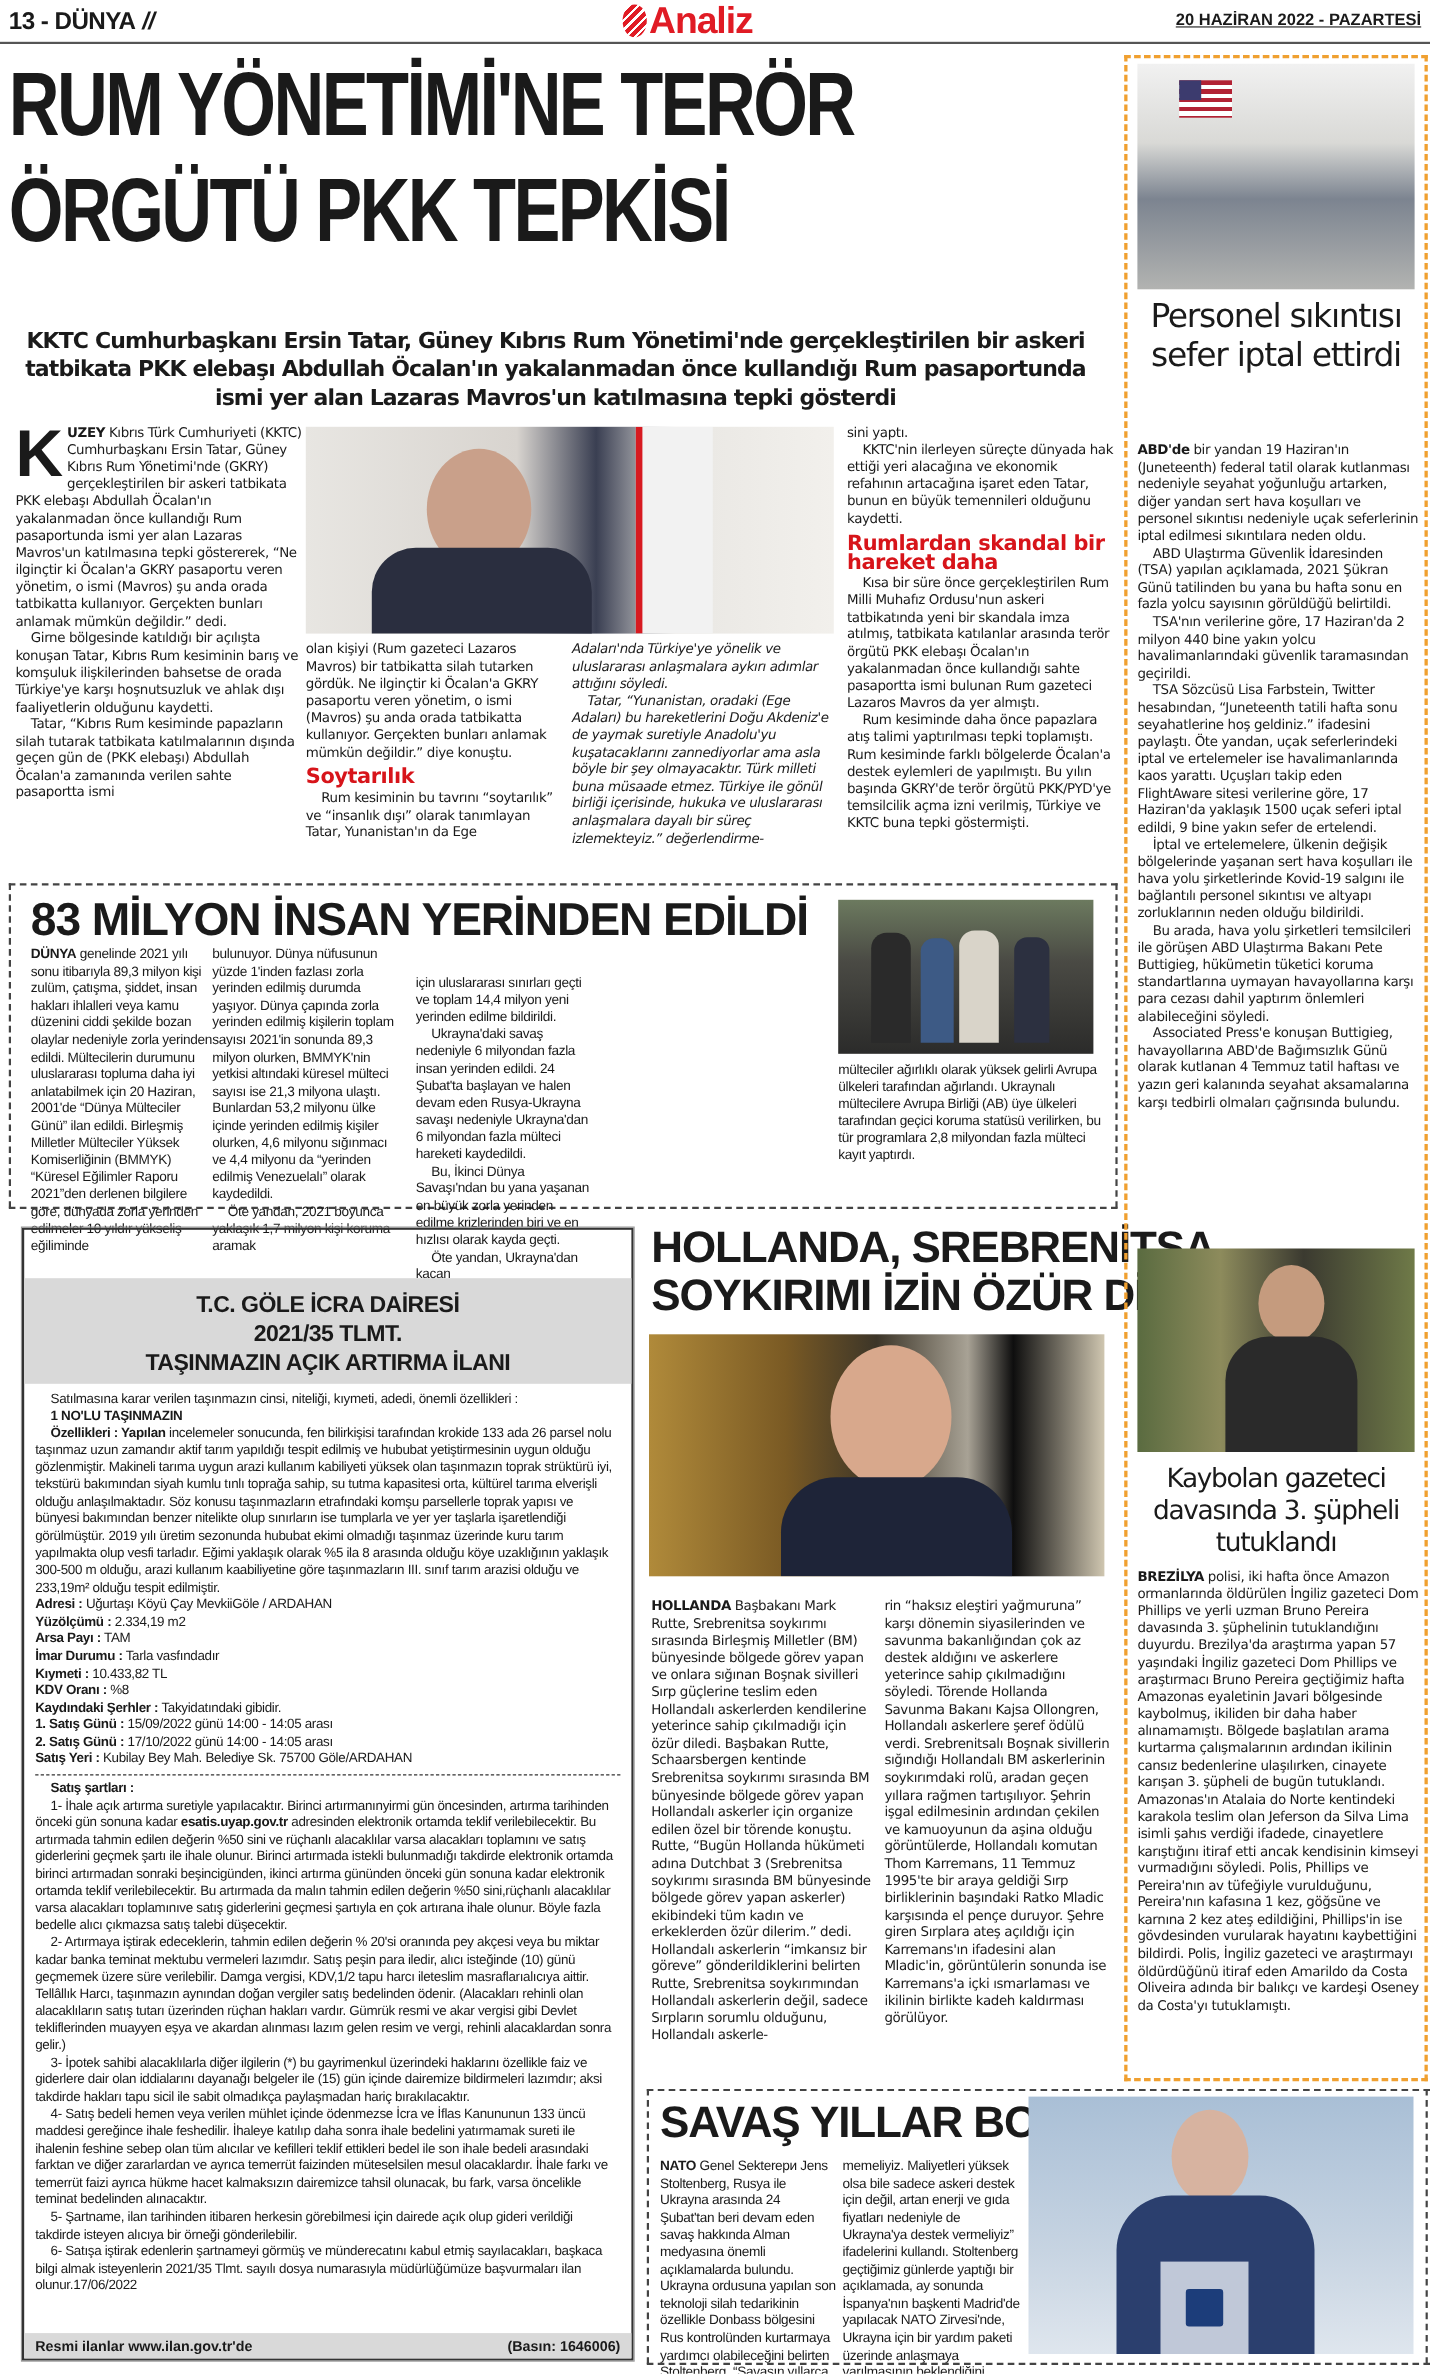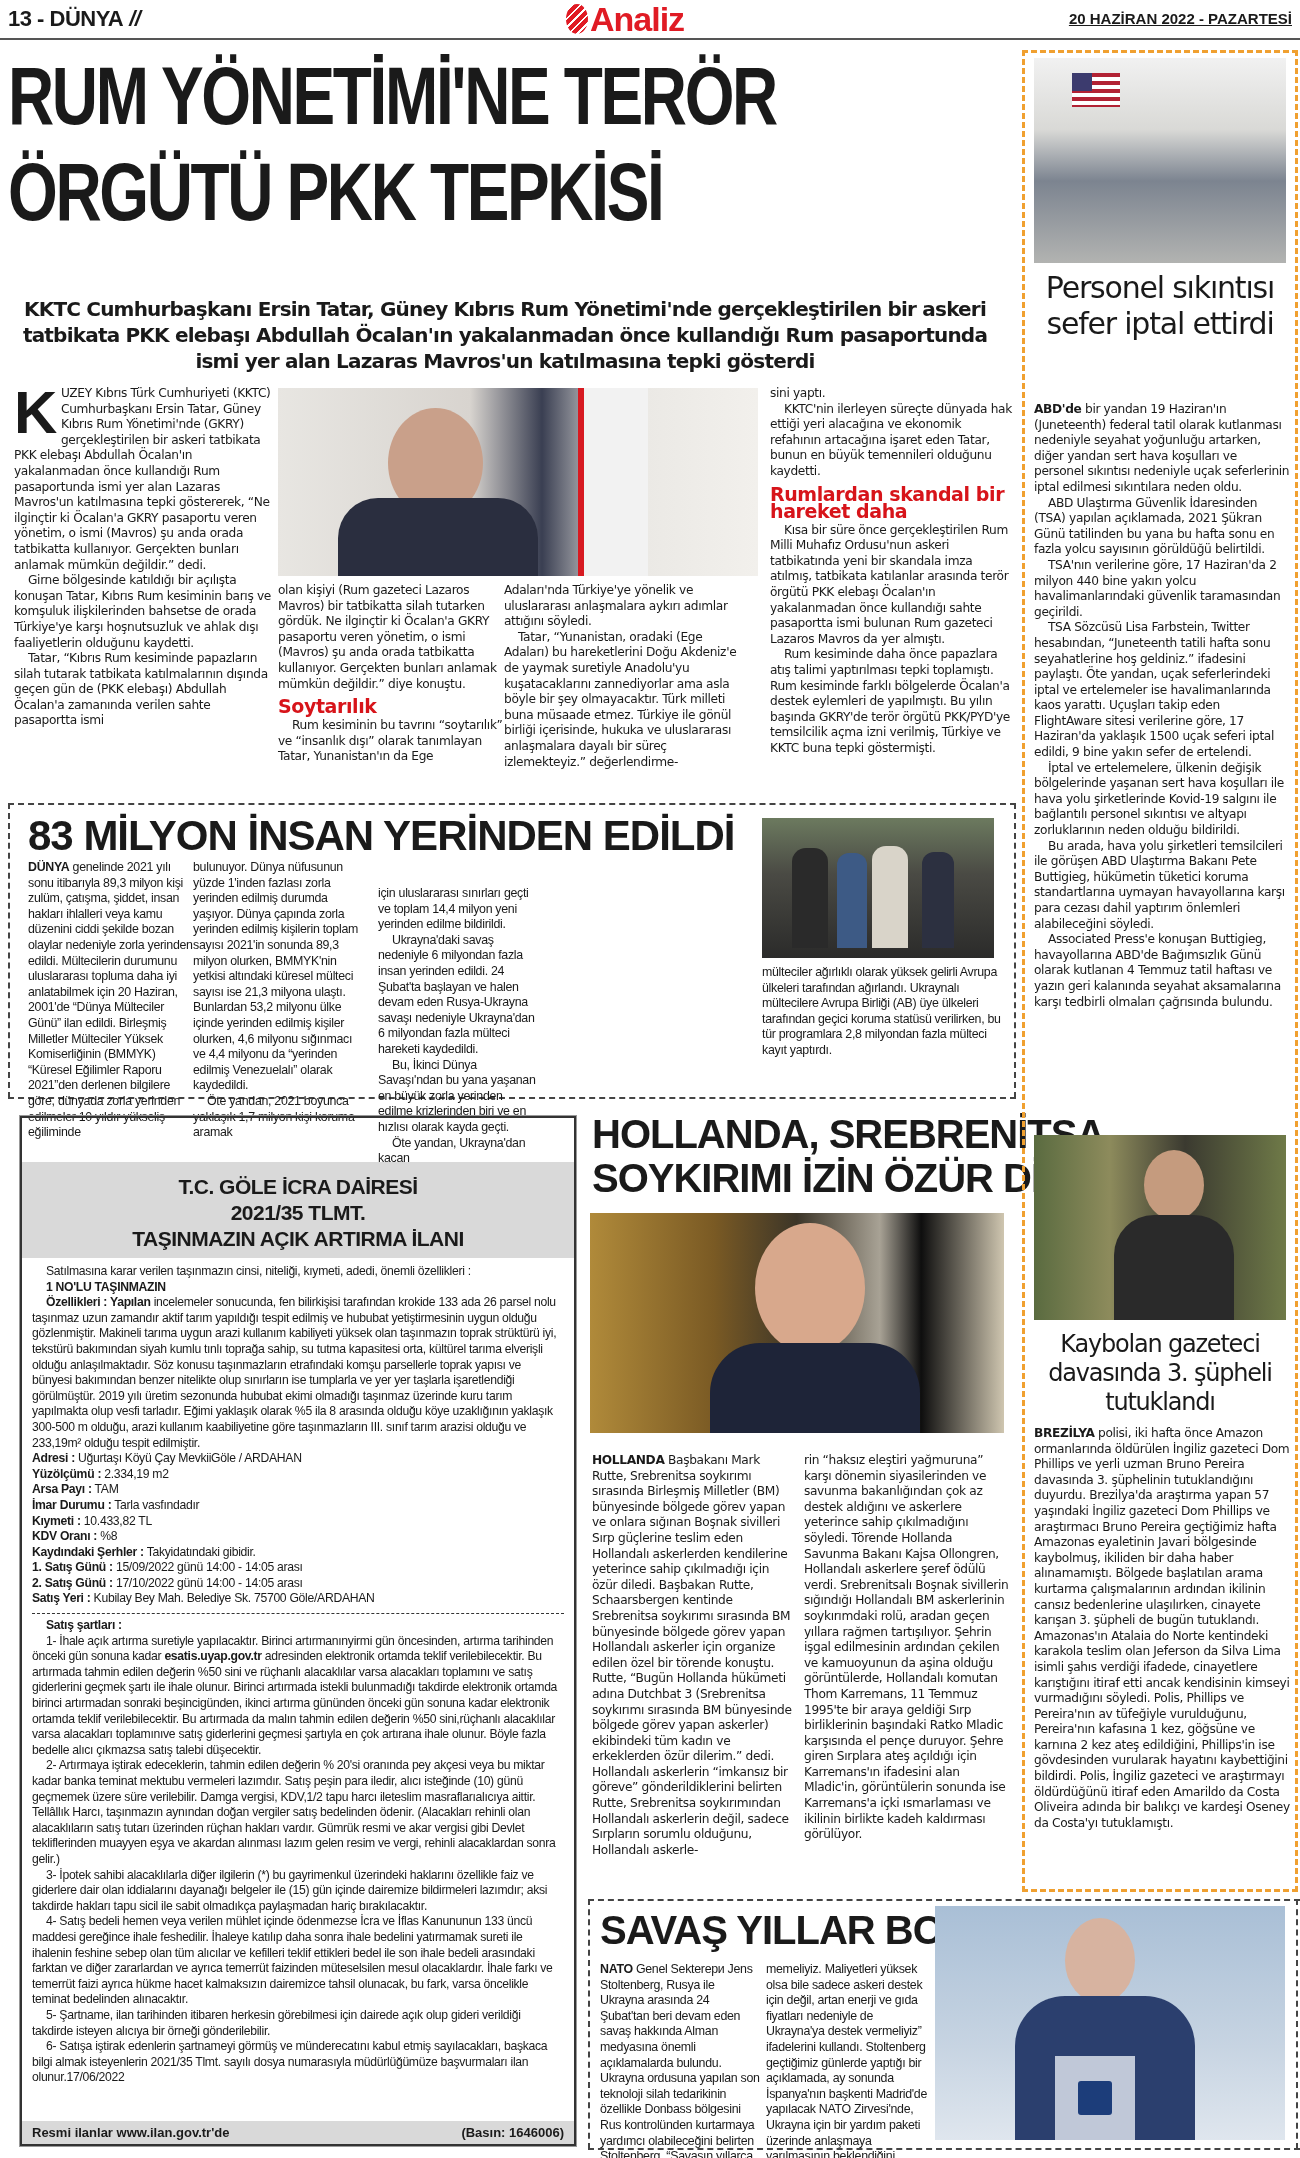--- a/index.html
+++ b/index.html
@@ -10,21 +10,21 @@
   .page-label .slash { font-style: italic; font-weight: 900; margin-left: 6px; }
   .logo { left: 566px; top: 2px; display: flex; align-items: center; }
   .logo .swirl { width: 22px; height: 30px; border-radius: 50%; background: repeating-linear-gradient(135deg,#e01b24 0 4px,#fff 4px 6px); margin-right: 2px; }
   .logo .name { font: 900 34px "Liberation Sans", sans-serif; color: #e01b24; letter-spacing: -1px; line-height: 34px; }
   .date { right: 8px; top: 10px; font: bold 15px "Liberation Sans", sans-serif; text-decoration: underline; }
   .headline-main { left: 8px; top: 48px; width: 1000px; font: 900 82px/96px "Liberation Sans", sans-serif; letter-spacing: -3px; transform: scaleX(0.78); transform-origin: left top; white-space: nowrap; }
   .subhead { left: 0; top: 296px; width: 1010px; text-align: center; font: bold 20px/26px "DejaVu Sans", sans-serif; letter-spacing: -0.8px; }
   .col { font-size: 12.2px; line-height: 15.6px; text-align: left; letter-spacing: -0.35px; }
   .col p { text-indent: 14px; }
   .col p.first { text-indent: 0; }
-  .col b.lead { font-weight: normal; margin-top: 31px; }
+  .col b.lead { font-weight: bold; margin-top: 31px; }
   .dropcap { float: left; font: 900 60px/50px "Liberation Sans", sans-serif; margin: 2px 4px 0 0; }
   .section-red { color: #d7141a; font-weight: bold; font-size: 19px; line-height: 17px; margin: 6px 0 3px; letter-spacing: -0.4px; }
   .photo { background: #888; overflow: hidden; }
   .dash-h { border-top: 2px dashed #444; }
   .dash-v { border-left: 2px dashed #444; }
   .orange-box { border: 3px dashed #f0a030; }
   .side-title { text-align: center; font: 30px/36px "DejaVu Sans", sans-serif; letter-spacing: -1.2px; }
   .h-83 { font: 900 42px "Liberation Sans", sans-serif; letter-spacing: -1px; }
   .condcol { font-family: "Liberation Sans", sans-serif; font-size: 12.4px; line-height: 15.6px; letter-spacing: -0.3px; }
   .condcol p { text-indent: 14px; }
@@ -63,21 +63,21 @@
 <div class="abs photo" style="left:278px;top:388px;width:480px;height:188px;background:linear-gradient(90deg,#e8e6e2 0,#d8d4cf 40%,#3a3f52 55%,#e9e7e3 70%,#f2f0ec 100%);">
   <div style="position:absolute;left:110px;top:20px;width:95px;height:110px;border-radius:50%;background:#c9a08a;"></div>
   <div style="position:absolute;left:60px;top:110px;width:200px;height:80px;border-radius:40px 40px 0 0;background:#2a2e3f;"></div>
   <div style="position:absolute;left:300px;top:0;width:70px;height:188px;background:#f2f2f2;border-left:6px solid #d71a21;"></div>
 </div>
 <div class="abs col" style="left:278px;top:583px;width:226px;">
   <p class="first">olan kişiyi (Rum gazeteci Lazaros Mavros) bir tatbikatta silah tutarken gördük. Ne ilginçtir ki Öcalan'a GKRY pasaportu veren yönetim, o ismi (Mavros) şu anda orada tatbikatta kullanıyor. Gerçekten bunları anlamak mümkün değildir.” diye konuştu.</p>
   <div class="section-red">Soytarılık</div>
   <p>Rum kesiminin bu tavrını “soytarılık” ve “insanlık dışı” olarak tanımlayan Tatar, Yunanistan'ın da Ege</p>
 </div>
-<div class="abs col" style="left:504px;top:583px;width:240px;">
+<div class="abs col" style="left:520px;top:583px;width:240px;font-style:italic;">
   <p class="first">Adaları'nda Türkiye'ye yönelik ve uluslararası anlaşmalara aykırı adımlar attığını söyledi.</p>
   <p>Tatar, “Yunanistan, oradaki (Ege Adaları) bu hareketlerini Doğu Akdeniz'e de yaymak suretiyle Anadolu'yu kuşatacaklarını zannediyorlar ama asla böyle bir şey olmayacaktır. Türk milleti buna müsaade etmez. Türkiye ile gönül birliği içerisinde, hukuka ve uluslararası anlaşmalara dayalı bir süreç izlemekteyiz.” değerlendirme-</p>
 </div>
 <div class="abs col" style="left:770px;top:386px;width:244px;">
   <p class="first">sini yaptı.</p>
   <p>KKTC'nin ilerleyen süreçte dünyada hak ettiği yeri alacağına ve ekonomik refahının artacağına işaret eden Tatar, bunun en büyük temennileri olduğunu kaydetti.</p>
   <div class="section-red">Rumlardan skandal bir hareket daha</div>
   <p>Kısa bir süre önce gerçekleştirilen Rum Milli Muhafız Ordusu'nun askeri tatbikatında yeni bir skandala imza atılmış, tatbikata katılanlar arasında terör örgütü PKK elebaşı Öcalan'ın yakalanmadan önce kullandığı sahte pasaportta ismi bulunan Rum gazeteci Lazaros Mavros da yer almıştı.</p>
   <p>Rum kesiminde daha önce papazlara atış talimi yaptırılması tepki toplamıştı. Rum kesiminde farklı bölgelerde Öcalan'a destek eylemleri de yapılmıştı. Bu yılın başında GKRY'de terör örgütü PKK/PYD'ye temsilcilik açma izni verilmiş, Türkiye ve KKTC buna tepki göstermişti.</p>
 </div>

